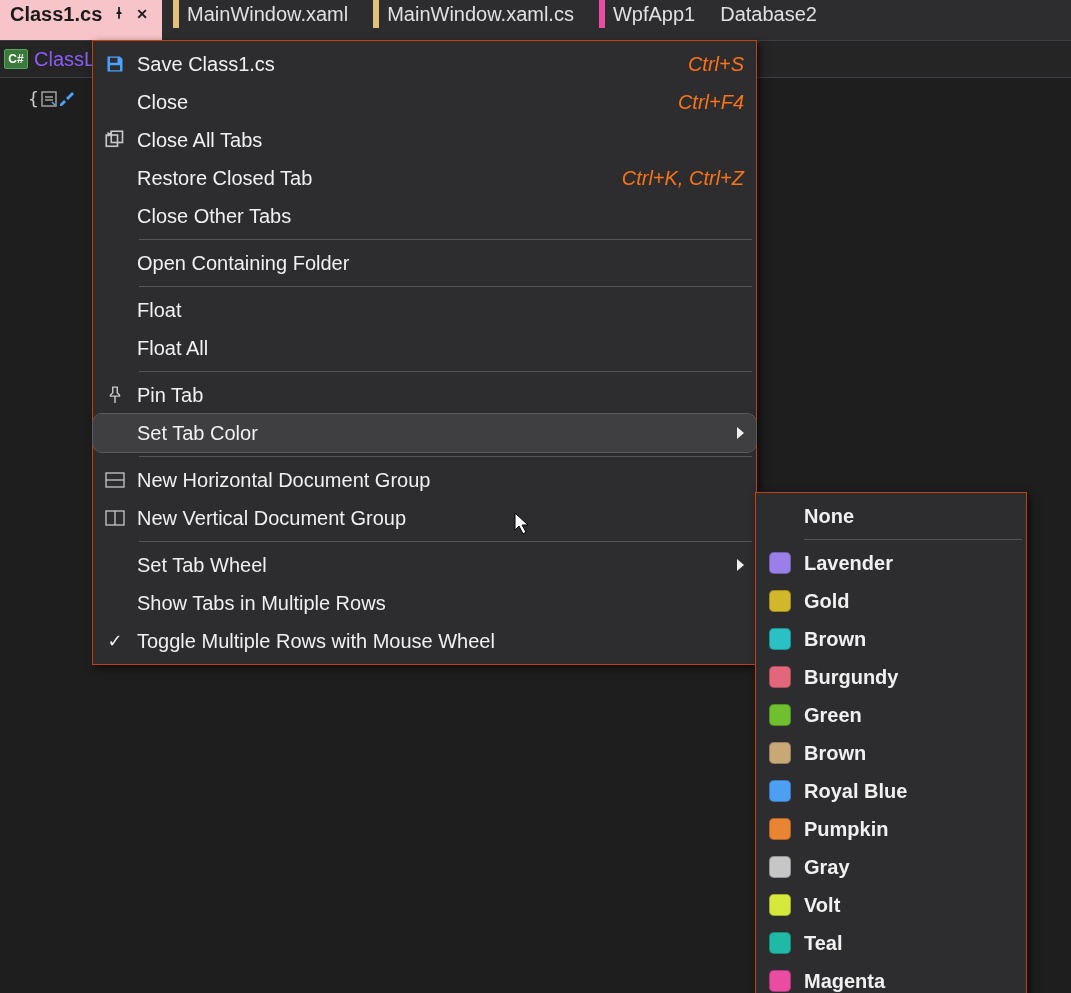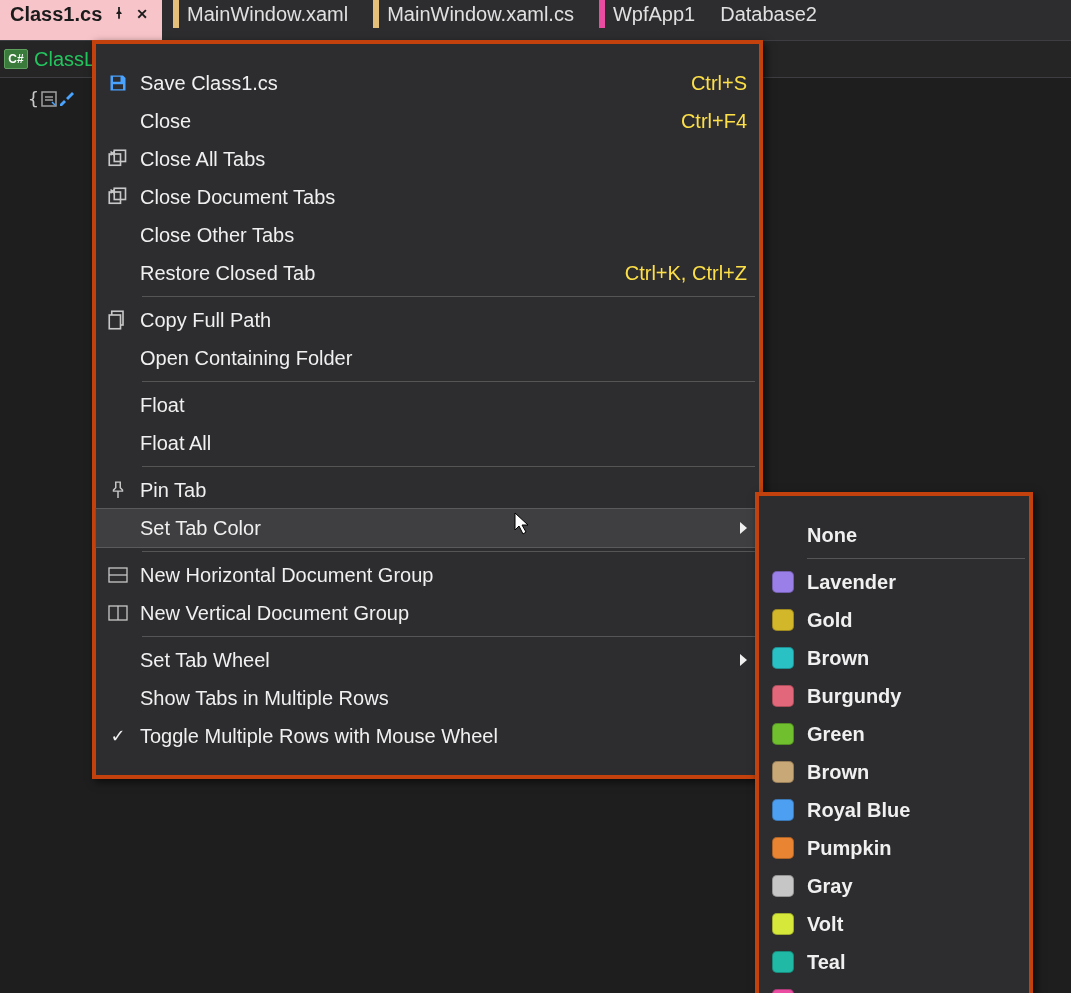--- a/index.html
+++ b/index.html
@@ -67,21 +67,21 @@
     width: 22px;
     height: 18px;
     background: #3a7a3a;
     color: #fff;
     font-size: 12px;
     font-weight: 700;
     border-radius: 2px;
     border: 1px solid #5ea05e;
     margin-right: 6px;
   }
-  .navbar .navtext { color: #22c55e; }
+  .navbar .navtext { color: #8b5cf6; }
 
   
   .codearea {
     position: relative;
     background: #1e1e1e;
     height: calc(100% - 40px - 36px);
   }
   .margin-glyphs {
     position: absolute;
     top: 10px;
@@ -100,47 +100,47 @@
   }
   .wrench-icon {
     width:16px;height:16px;
     color:#4aa3ff;
   }
 
   
   .menu {
     position: absolute;
     background: #2d2d30;
-    border: 4px solid #c2410c;
+    border: 1px solid #c2410c;
     box-shadow: 3px 3px 8px rgba(0,0,0,0.6);
-    padding: 20px 0;
+    padding: 4px 0;
   }
   .context-menu {
     top: 40px;
     left: 92px;
     width: 663px;
     z-index: 10;
   }
   .menu .row {
     display: flex;
     align-items: center;
     height: 38px;
     padding: 0 12px 0 0;
     cursor: default;
   }
-  .menu .row.highlight { background: #3f3f41; outline: 1px solid #5a5a5c; }
+  .menu .row.highlight { background: #3f3f41; outline: 1px solid #5a5a5c; border-radius: 9px; }
   .menu .iconcell {
     width: 44px;
     display: flex;
     align-items: center;
     justify-content: center;
     flex-shrink: 0;
   }
   .menu .label { flex: 1; }
-  .menu .shortcut { color: #fde047; padding-left: 20px; white-space: nowrap; }
+  .menu .shortcut { color: #f97316; padding-left: 20px; white-space: nowrap; font-style: italic; }
   .menu .arrow {
     width:0;height:0;
     border-top:6px solid transparent;
     border-bottom:6px solid transparent;
     border-left:7px solid #f0f0f0;
     margin-left: 10px;
   }
   .menu .sep {
     height: 1px;
     background: #555;
@@ -248,50 +248,31 @@
     <span class="iconcell">
       <svg width="20" height="20" viewBox="0 0 16 16">
           <rect x="1" y="4" width="9" height="9" fill="none" stroke="#c8c8c8" stroke-width="1.3"></rect>
           <rect x="5" y="1" width="9" height="9" fill="none" stroke="#c8c8c8" stroke-width="1.3"></rect>
           <path d="M2 2l3 3M5 2l-3 3" stroke="#c8c8c8" stroke-width="1.3"></path>
         </svg>
     </span>
     <span class="label">Close All Tabs</span>
   </div>
   <div class="row">
-    <span class="iconcell">
-      <svg width="20" height="20" viewBox="0 0 16 16">
-          <rect x="1" y="4" width="9" height="9" fill="none" stroke="#c8c8c8" stroke-width="1.3"></rect>
-          <rect x="5" y="1" width="9" height="9" fill="none" stroke="#c8c8c8" stroke-width="1.3"></rect>
-          <path d="M2 2l3 3M5 2l-3 3" stroke="#c8c8c8" stroke-width="1.3"></path>
-        </svg>
-    </span>
-    <span class="label">Close Document Tabs</span>
-  </div>
-  <div class="row">
-    <span class="iconcell"></span>
-    <span class="label">Close Other Tabs</span>
-  </div>
-  <div class="row">
     <span class="iconcell"></span>
     <span class="label">Restore Closed Tab</span>
     <span class="shortcut">Ctrl+K, Ctrl+Z</span>
   </div>
-
-  <div class="sep"></div>
-
-  <div class="row">
-    <span class="iconcell">
-      <svg width="20" height="20" viewBox="0 0 16 16">
-          <rect x="3" y="1" width="9" height="11" fill="none" stroke="#c8c8c8" stroke-width="1.3"></rect>
-          <rect x="1" y="4" width="9" height="11" fill="#2d2d30" stroke="#c8c8c8" stroke-width="1.3"></rect>
-        </svg>
-    </span>
-    <span class="label">Copy Full Path</span>
-  </div>
+  <div class="row">
+    <span class="iconcell"></span>
+    <span class="label">Close Other Tabs</span>
+  </div>
+
+  <div class="sep"></div>
+
   <div class="row">
     <span class="iconcell"></span>
     <span class="label">Open Containing Folder</span>
   </div>
 
   <div class="sep"></div>
 
   <div class="row">
     <span class="iconcell"></span>
     <span class="label">Float</span>

